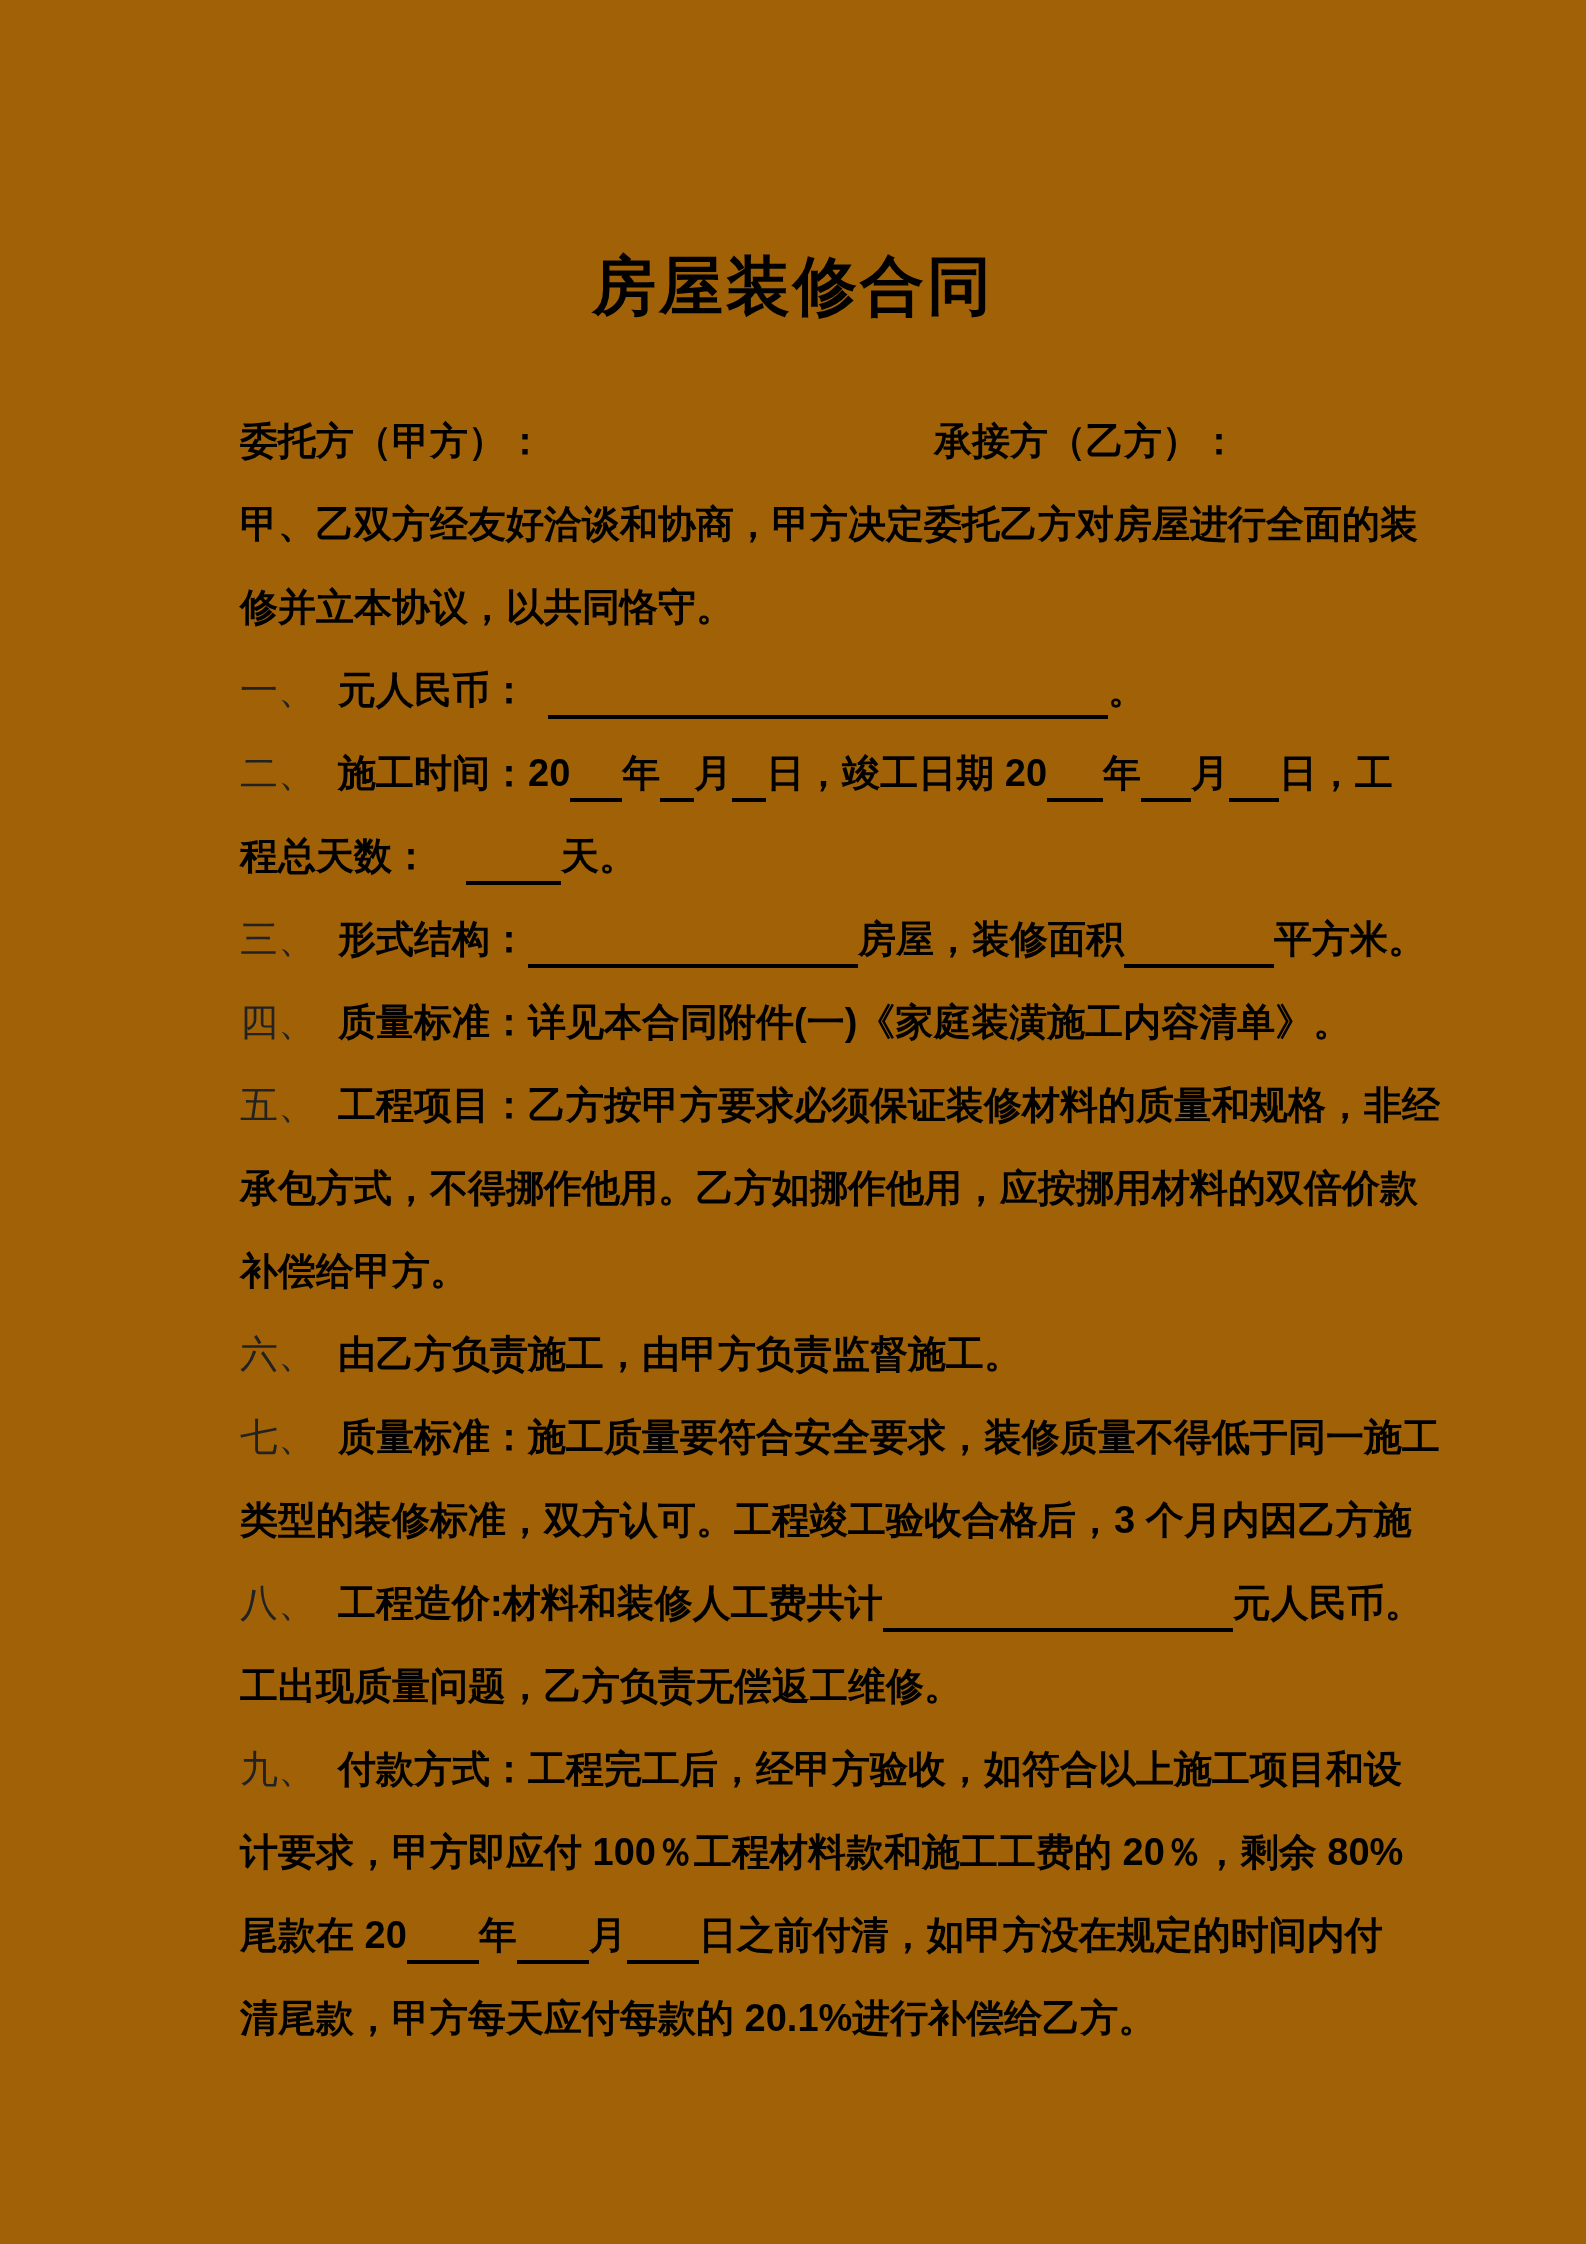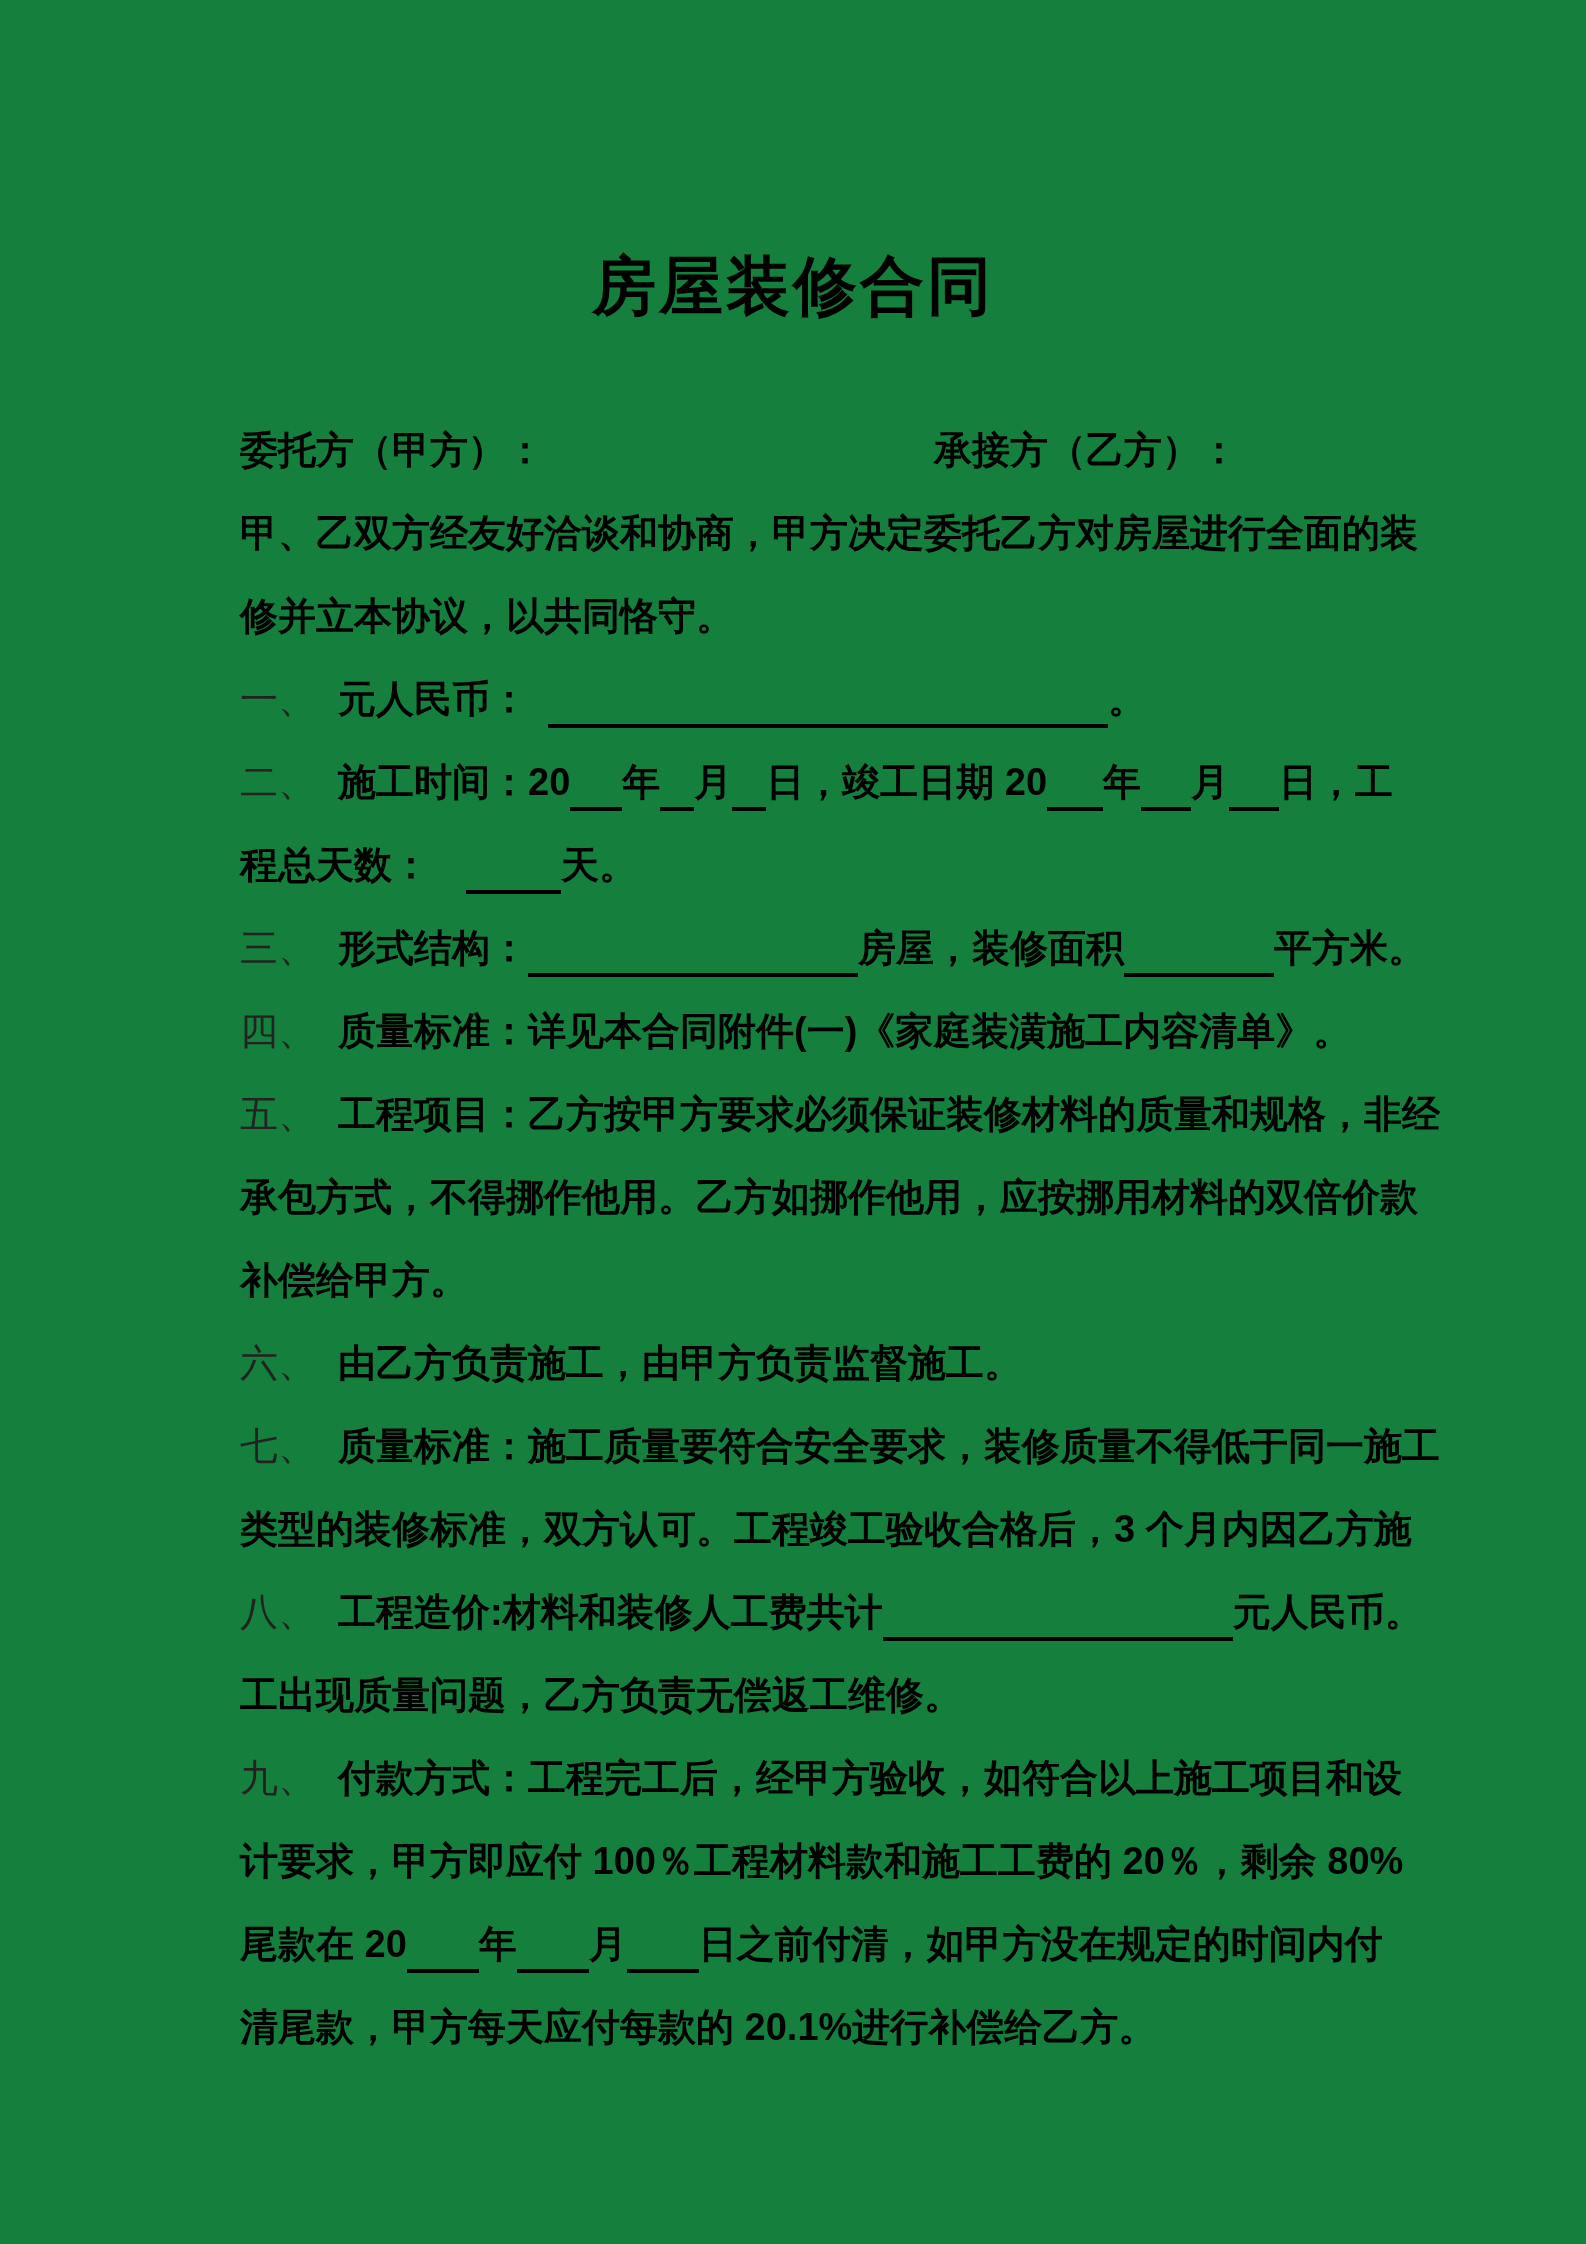--- a/index.html
+++ b/index.html
@@ -1,40 +1,40 @@
 <!DOCTYPE html>
 <html><head>
 <meta charset="utf-8">
 <style>
   html,body{margin:0;padding:0;background:#ffffff;}
   .page{
     position:relative;
     width:1586px;
     height:2244px;
-    background:#15803d;
+    background:#a16207;
     font-family:"Liberation Sans","DejaVu Sans",sans-serif;
     color:#000;
     overflow:hidden;
   }
   .title{
     position:absolute;
     top:236px;
     left:0;
     width:100%;
     text-align:center;
     font-size:64px;
     font-weight:bold;
     letter-spacing:3px;
     line-height:100px;
     color:#000;
   }
   .doc-body{
     position:absolute;
     left:240px;
-    top:409px;
+    top:400px;
     width:1175px;
   }
   .line{
     height:83px;
     line-height:83px;
     font-size:38px;
     font-weight:bold;
     white-space:nowrap;
     color:#000;
   }

